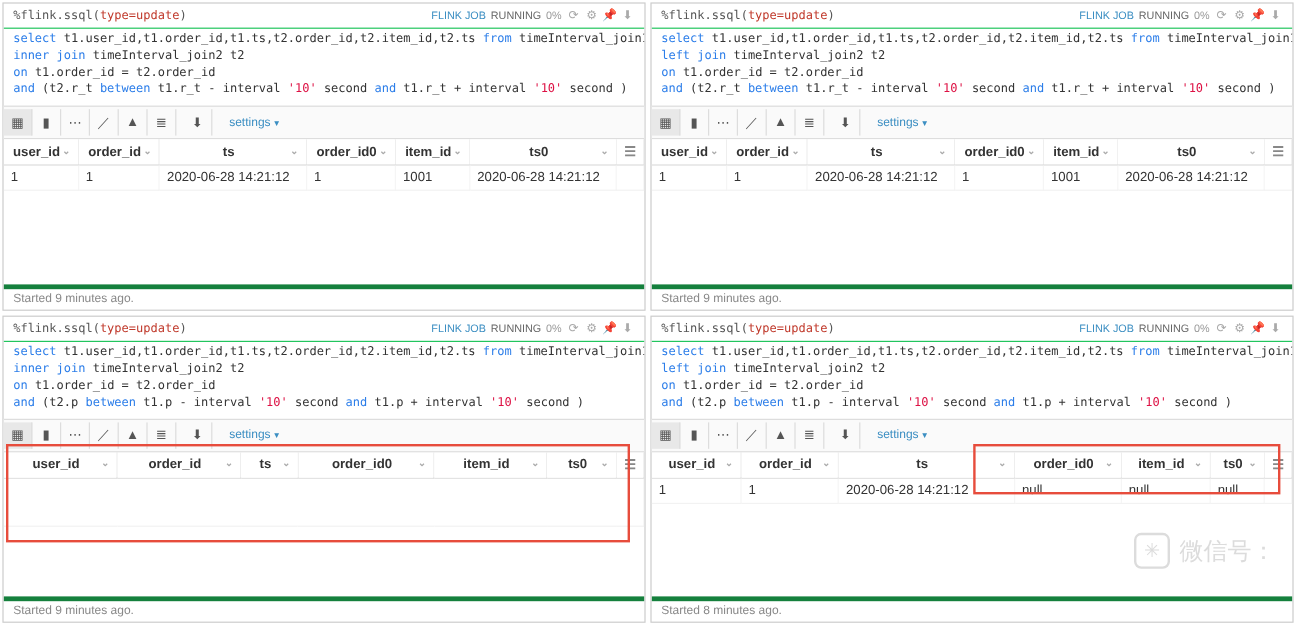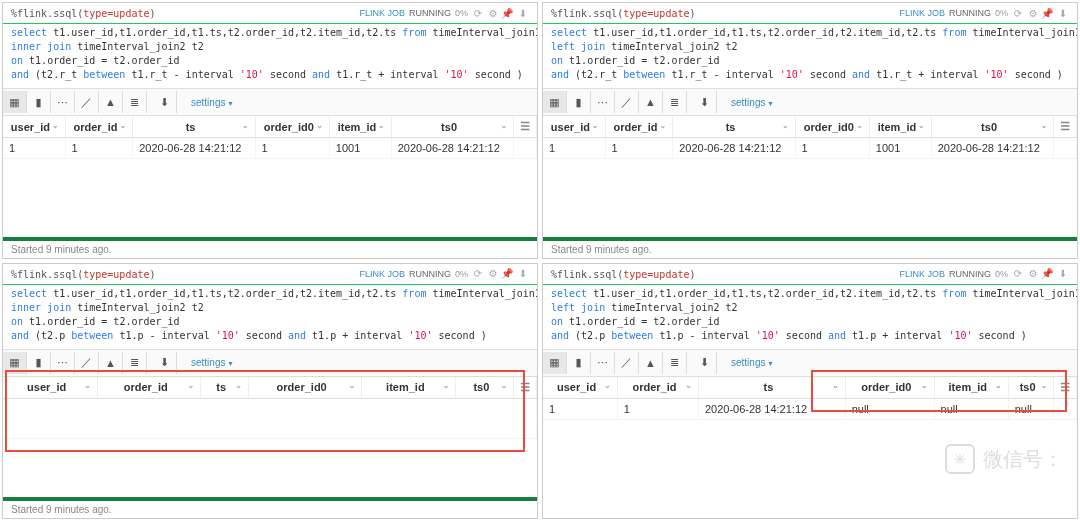--- a/index.html
+++ b/index.html
@@ -261,19 +261,20 @@
               <td>1</td>
               <td>2020-06-28 14:21:12</td>
               <td>null</td>
               <td>null</td>
               <td>null</td>
               <td class="extra-col"></td>
             </tr>
           </tbody>
         </table>
       </div>
+      <div class="footer">Started 8 minutes ago.</div>
       <div class="redbox" style="top: 106px; left: 268px; width: 256px; height: 42px;"></div>
       <div class="watermark">
         <span class="wechat">✳</span>
         <span>微信号：</span>
       </div>
     </div>
   </div>
 
 </body></html>

